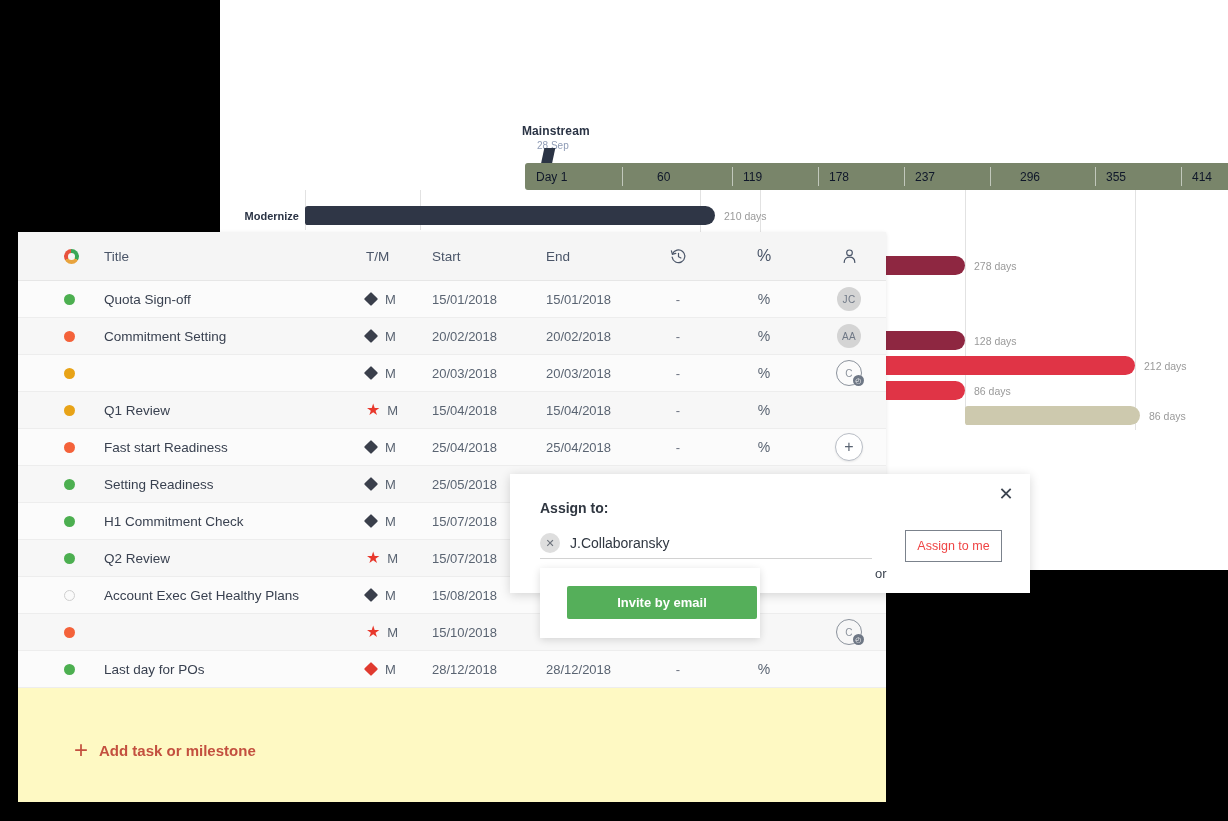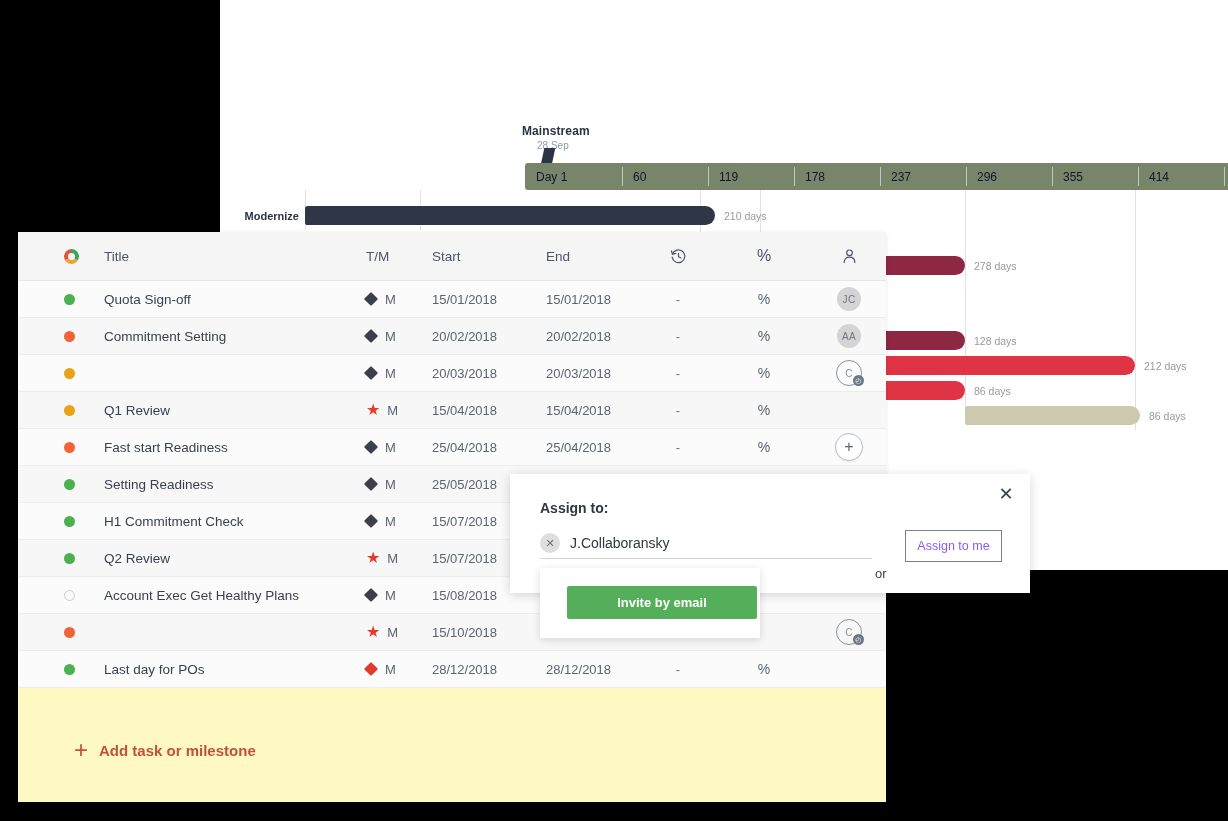--- a/index.html
+++ b/index.html
@@ -170,21 +170,21 @@
     border-bottom:1px solid #d2d2d2;display:flex;align-items:center;gap:10px;
   }
   .chip-x{
     width:20px;height:20px;border-radius:50%;background:#dedede;color:#6c727b;
     font-size:11px;display:flex;align-items:center;justify-content:center;cursor:pointer;
   }
   .chip-name{font-size:14px;color:#2f3640;}
   .dlg-or{position:absolute;left:875px;top:566px;font-size:13px;color:#3c4450;}
   .assign-me-btn{
     position:absolute;left:905px;top:530px;width:95px;height:30px;
-    border:1px solid #7b828c;background:#fff;color:#8b5cf6;font-size:12.5px;
+    border:1px solid #7b828c;background:#fff;color:#ef4444;font-size:12.5px;
     display:flex;align-items:center;justify-content:center;cursor:pointer;
   }
   .invite-pop{
     position:absolute;left:540px;top:568px;width:220px;height:70px;
     background:#ffffff;box-shadow:0 2px 8px rgba(0,0,0,.14);
   }
   .invite-btn{
     position:absolute;left:15px;top:18px;width:190px;height:33px;
     background:#55af5a;color:#ffffff;font-size:13px;font-weight:bold;
     display:flex;align-items:center;justify-content:center;cursor:pointer;
@@ -202,33 +202,33 @@
     <div class="mainstream-wrap">
       <div class="mainstream-label">Mainstream</div>
       <div class="mainstream-date">28 Sep</div>
       <div class="flag-mark"></div>
     </div>
 
     <div class="timeline" id="timeline">
         <div class="tl-cell" style="width: 97px;">
           <span>Day 1</span>
         </div>
-        <div class="tl-cell" style="width: 86px;">
+        <div class="tl-cell" style="width: 86px; padding-left: 24px;">
           <span>60</span>
         </div>
         <div class="tl-cell" style="width: 86px;">
           <span>119</span>
         </div>
         <div class="tl-cell" style="width: 86px;">
           <span>178</span>
         </div>
         <div class="tl-cell" style="width: 86px;">
           <span>237</span>
         </div>
-        <div class="tl-cell" style="width: 86px;">
+        <div class="tl-cell" style="width: 86px; padding-left: 19px;">
           <span>296</span>
         </div>
         <div class="tl-cell" style="width: 86px;">
           <span>355</span>
         </div>
         <div class="tl-cell" style="width: 86px;">
           <span>414</span>
         </div>
         <div class="tl-cell" style="width: 86px;">
           <span>473</span>

